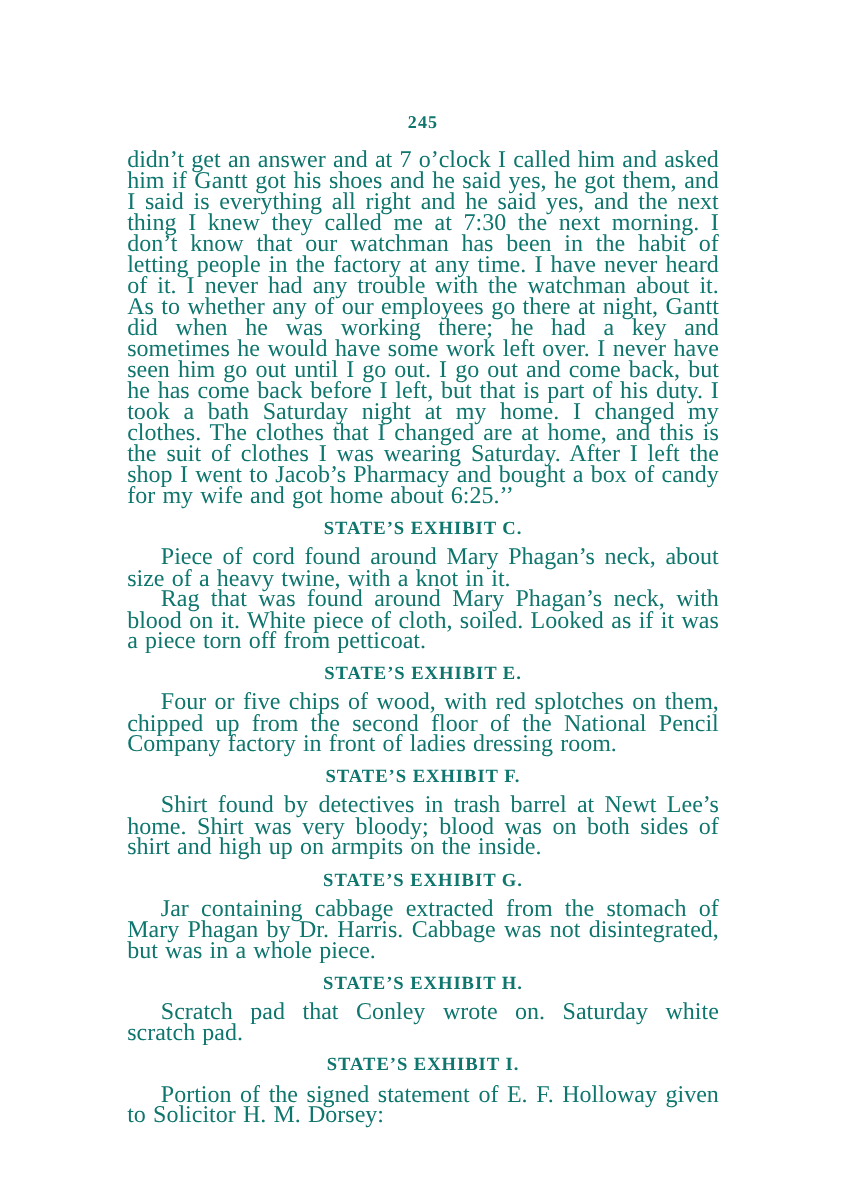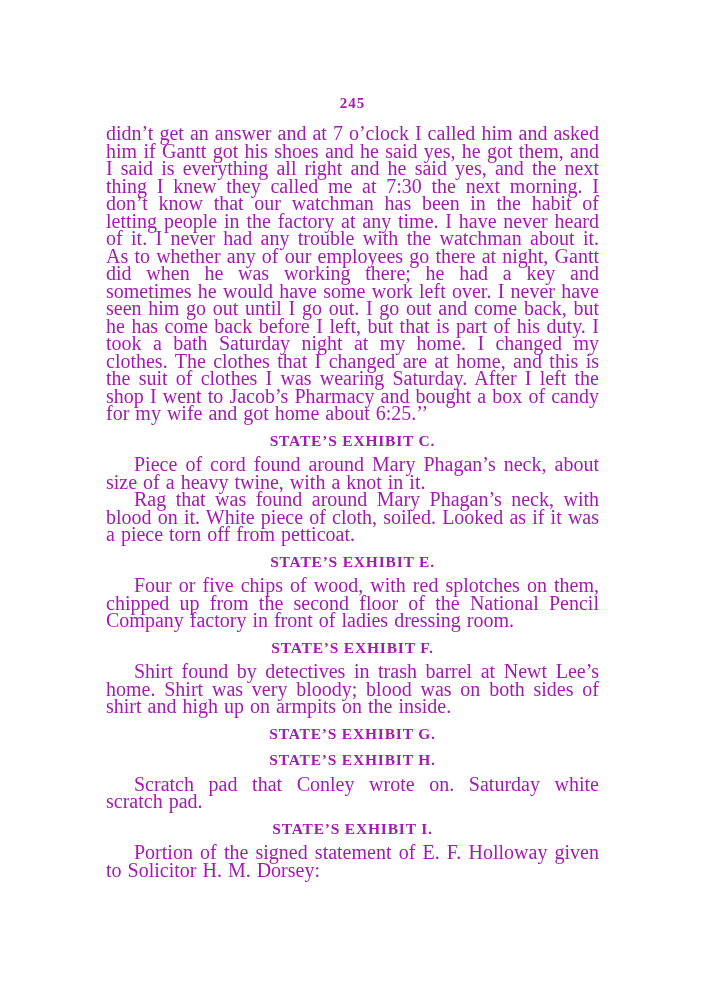--- a/index.html
+++ b/index.html
@@ -7,21 +7,21 @@
     padding: 0;
     background: #ffffff;
   }
   .page {
     position: relative;
     width: 704px;
     height: 1002px;
     background: #ffffff;
     overflow: hidden;
     font-family: "Liberation Serif", "DejaVu Serif", serif;
-    color: #a21caf;
+    color: #0f766e;
   }
   .content {
     position: absolute;
     left: 106px;
     top: 95px;
     width: 493px;
   }
   .page-number {
     text-align: center;
     font-size: 15px;
@@ -69,20 +69,21 @@
 
     <p class="para indent">Rag that was found around Mary Phagan’s neck, with blood on it. White piece of cloth, soiled.  Looked as if it was a piece torn off from petticoat.</p>
 
     <h3 class="exhibit-heading">STATE’S EXHIBIT E.</h3>
     <p class="para indent">Four or five chips of wood, with red splotches on them, chipped up from the second floor of the National Pencil Company factory in front of ladies dressing room.</p>
 
     <h3 class="exhibit-heading">STATE’S EXHIBIT F.</h3>
     <p class="para indent">Shirt found by detectives in trash barrel at Newt Lee’s home.  Shirt was very bloody; blood was on both sides of shirt and high up on armpits on the inside.</p>
 
     <h3 class="exhibit-heading">STATE’S EXHIBIT G.</h3>
+    <p class="para indent">Jar containing cabbage extracted from the stomach of Mary Phagan by Dr. Harris.  Cabbage was not disintegrated, but was in a whole piece.</p>
 
     <h3 class="exhibit-heading">STATE’S EXHIBIT H.</h3>
     <p class="para indent">Scratch pad that Conley wrote on.  Saturday white scratch pad.</p>
 
     <h3 class="exhibit-heading">STATE’S EXHIBIT I.</h3>
     <p class="para indent">Portion of the signed statement of E. F. Holloway given to Solicitor H. M. Dorsey:</p>
 
 
   </div>
 </div>

